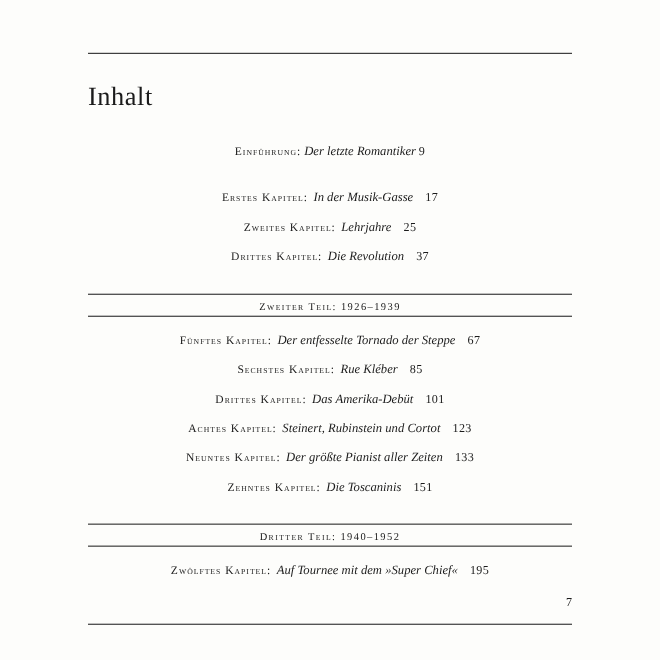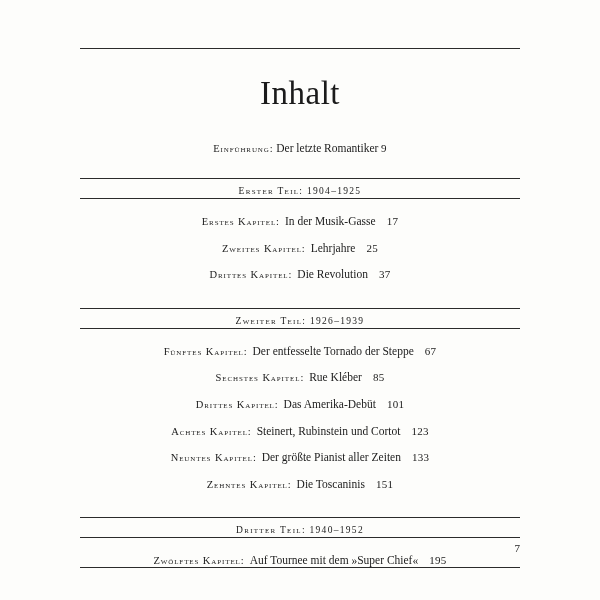--- a/index.html
+++ b/index.html
@@ -25,39 +25,39 @@
   .rule {
     height: 1px;
     background: #2b2b2b;
     width: 100%;
     margin: 0 auto;
   }
   .rule.top { margin-top: 4px; }
   .rule.bottom { position: absolute; left: 80px; right: 80px; bottom: 32px; width: auto; }
 
   .title {
-    text-align: center;
-    font-size: 33px;
+    font-size: 24px;
     letter-spacing: 0.5px;
     margin: 26px 0 0 0;
     font-weight: normal;
   }
 
   .intro {
     text-align: center;
     margin-top: 30px;
     font-size: 10.5px;
   }
 
   .smallcaps {
     font-variant: small-caps;
     letter-spacing: 0.9px;
     font-size: 10.5px;
   }
   .ital {
+    font-style: italic;
     font-size: 11.5px;
   }
   .pagenum {
     font-size: 11px;
     letter-spacing: 0.3px;
   }
 
   .part {
     margin-top: 24px;
   }
@@ -111,25 +111,20 @@
 
   <h1 class="title">Inhalt</h1>
 
   <div class="intro">
     <span class="smallcaps">Einführung:</span>
     <span class="ital">Der letzte Romantiker</span>
     <span class="pagenum">9</span>
   </div>
 
   <div class="part">
-    <div class="part-head-wrap">
-      <div class="part-rule"></div>
-      <div class="part-label">Erster Teil: 1904–1925</div>
-      <div class="part-rule-bottom"></div>
-    </div>
 
     <p class="entry">
       <span class="smallcaps">Erstes Kapitel:</span>
       <span class="ital">In der Musik-Gasse</span>
       <span class="pagenum">17</span>
     </p>
     <p class="entry">
       <span class="smallcaps">Zweites Kapitel:</span>
       <span class="ital">Lehrjahre</span>
       <span class="pagenum">25</span>

